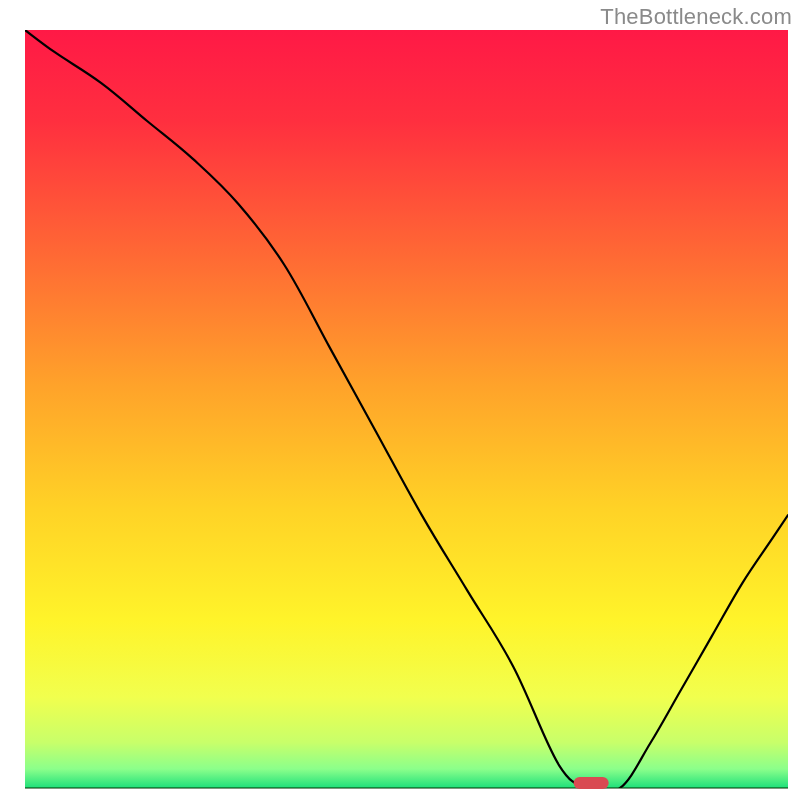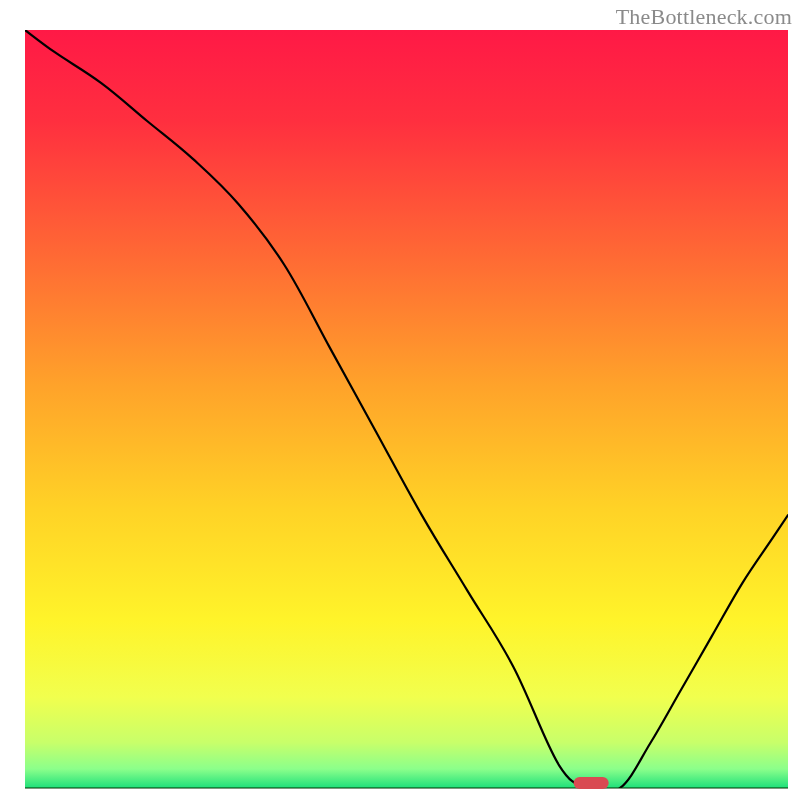--- a/index.html
+++ b/index.html
@@ -7,21 +7,20 @@
     padding: 0;
     width: 800px;
     height: 800px;
     background: #fff;
     font-family: Arial, Helvetica, sans-serif;
   }
   .stage {
     position: relative;
     width: 800px;
     height: 660px;
-    font-family: Liberation Serif, serif;
   }
   .watermark {
     position: absolute;
     top: 4px;
     right: 8px;
     color: #8a8a8a;
     font-size: 22px;
     font-weight: 500;
     letter-spacing: 0.2px;
     z-index: 40;

